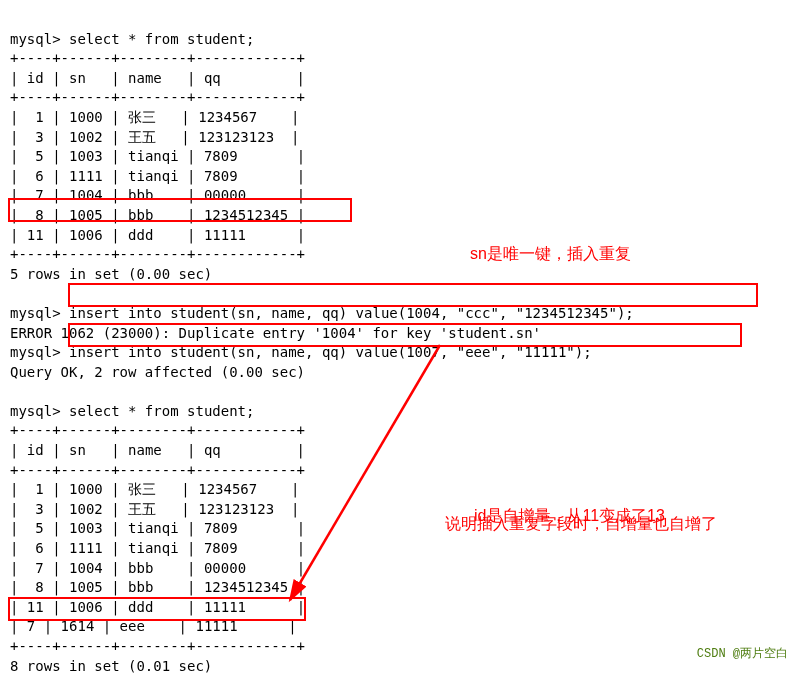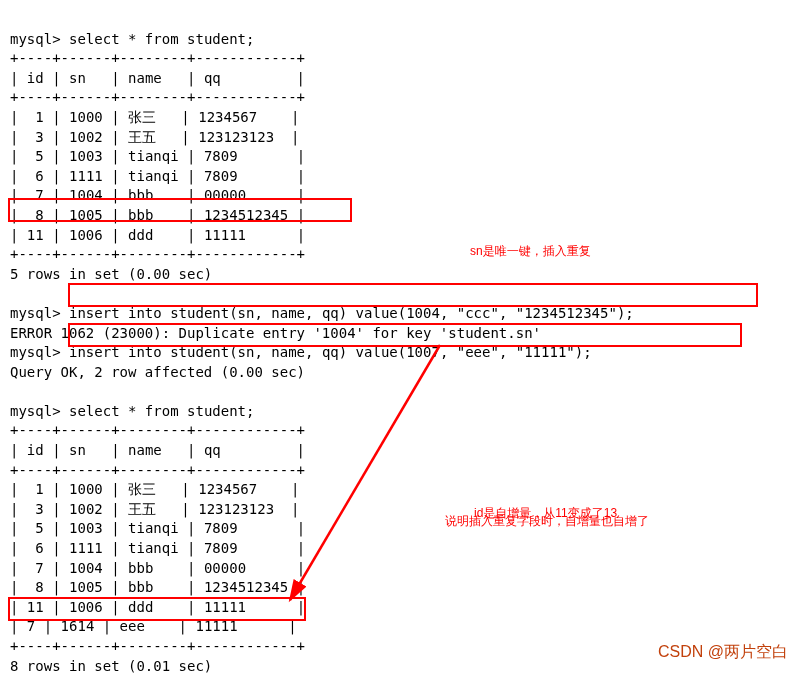--- a/index.html
+++ b/index.html
@@ -20,35 +20,35 @@
       position: relative;
     }
     .red-box {
       position: absolute;
       border: 2px solid #ff0000;
       pointer-events: none;
     }
     .red-text {
       position: absolute;
       color: #ff0000;
-      font-size: 12px;
+      font-size: 16px;
       font-family: Arial, sans-serif;
       white-space: nowrap;
     }
     .arrow-svg {
       position: absolute;
       pointer-events: none;
     }
     .watermark {
       position: absolute;
       bottom: 10px;
       right: 10px;
-      color: #c2410c;
-      font-size: 16px;
-      font-family: Liberation Sans, sans-serif;
+      color: #4d7c0f;
+      font-size: 12px;
+      font-family: Liberation Mono, monospace;
     }
   </style>
 </head>
 <body>
 
 <div class="terminal">
 <span><span>mysql&gt;</span> <span>select * from student;</span></span>
 <span>+----+------+--------+------------+</span>
 <span>| <span>id</span> | <span>sn</span>   | <span>name</span>   | <span>qq</span>         |</span>
 <span>+----+------+--------+------------+</span>

